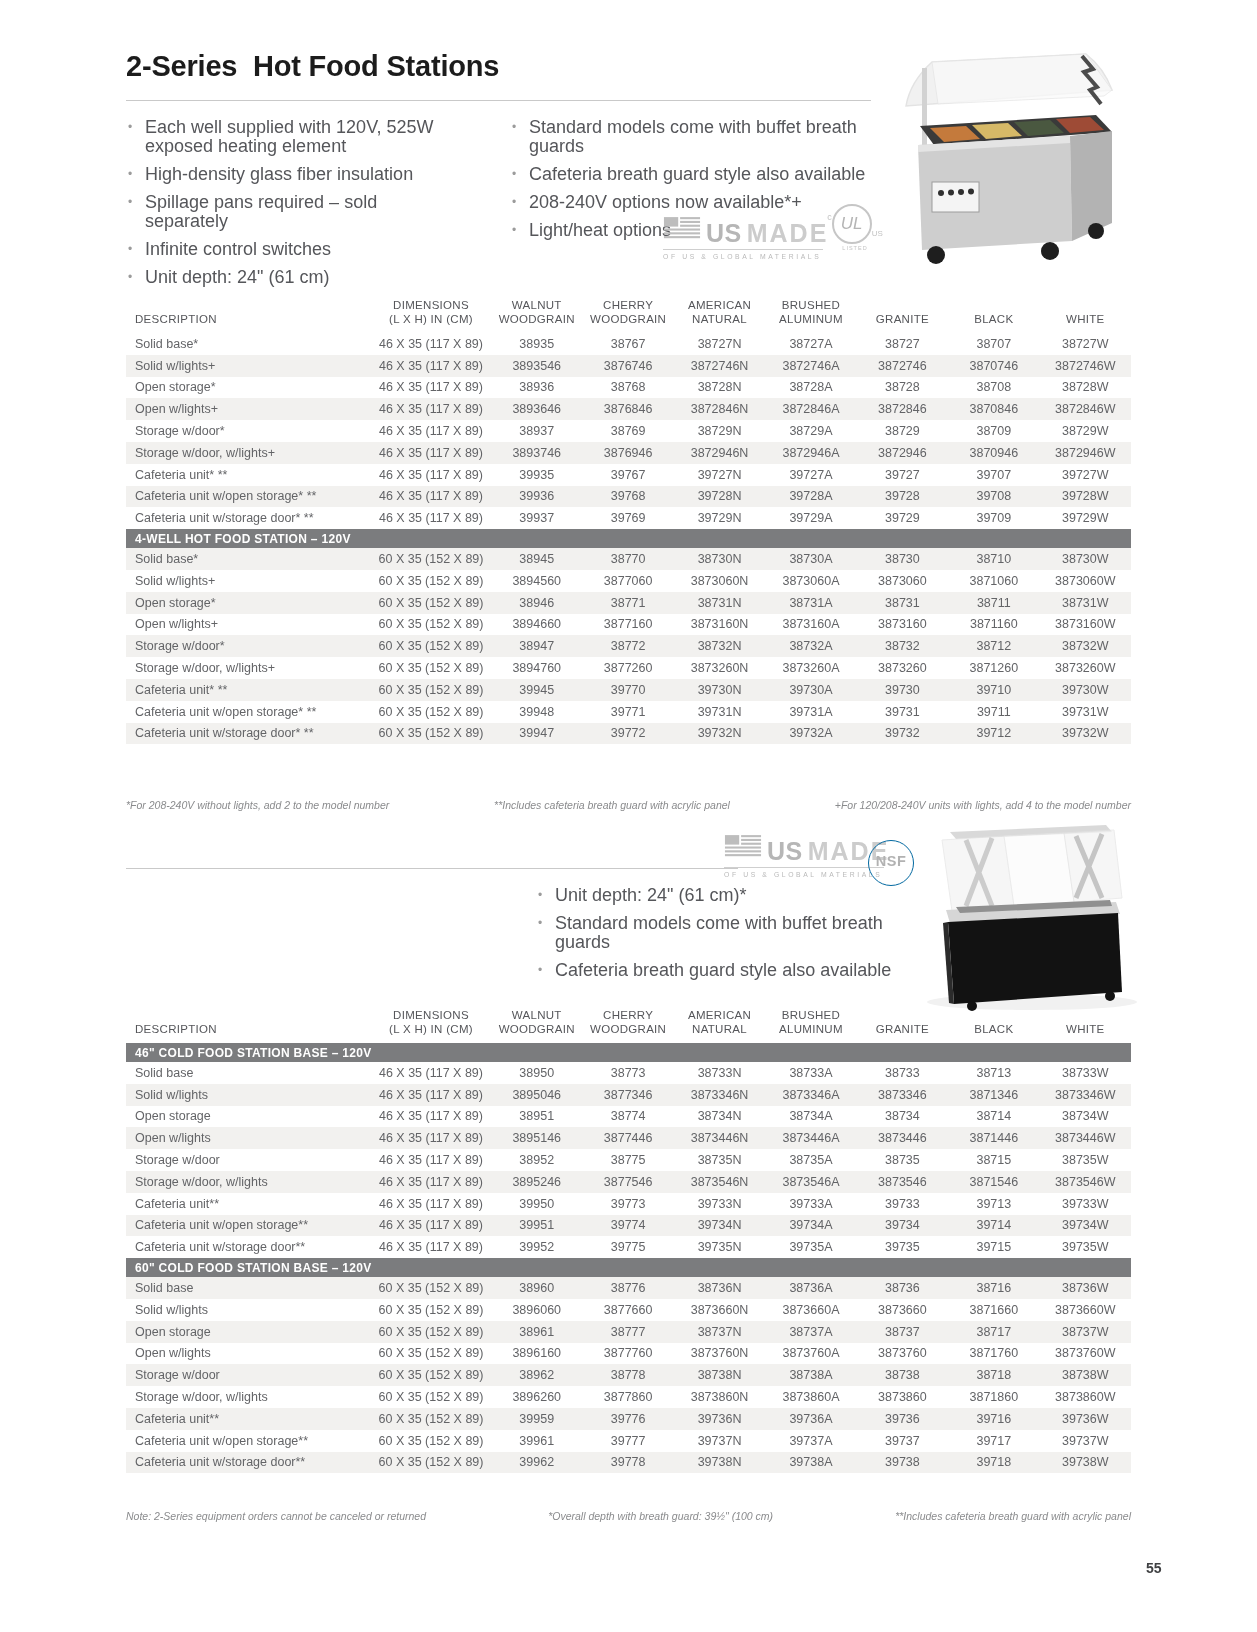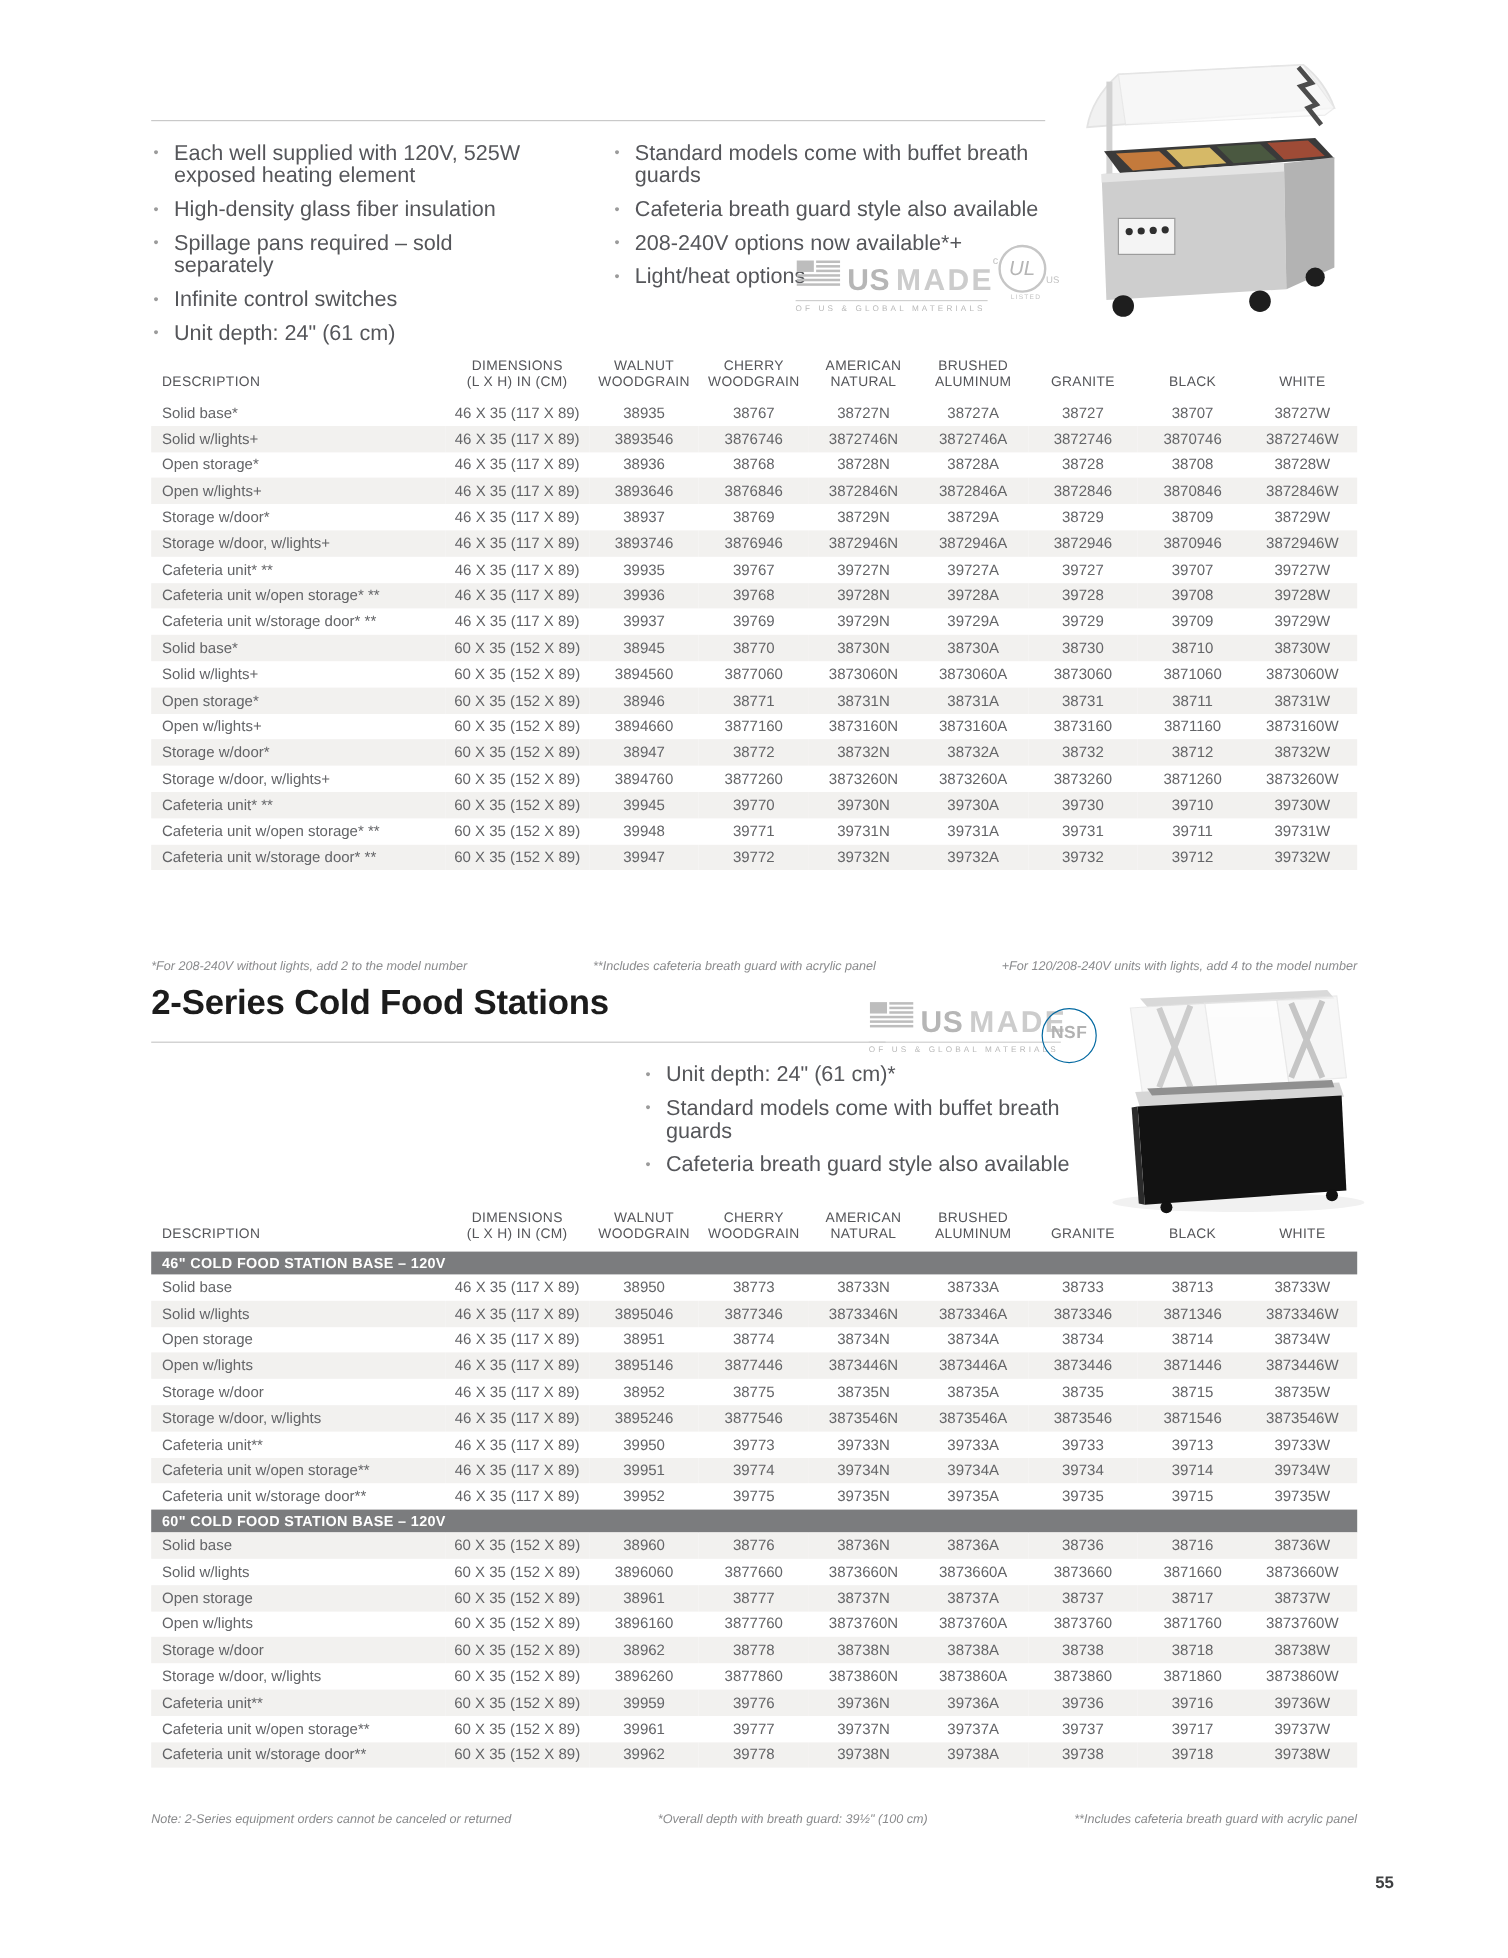--- a/index.html
+++ b/index.html
@@ -68,20 +68,21 @@
   
   .photo { position:absolute; }
   
   .page-num { position:absolute; left:1146px; top:1560px; font-size:14px; font-weight:700; color:#3f4042; }
 </style>
 </head>
 <body>
 
 <div class="page">
 
+  <h1 class="sec-title" style="top:50px;">2-Series  Hot Food Stations</h1>
   <div class="rule" style="top:100px; width:745px;"></div>
 
   <ul class="bullets" style="left:126px; top:118px; width:310px;">
       <li>Each well supplied with 120V, 525W exposed heating element</li>
       <li>High-density glass fiber insulation</li>
       <li>Spillage pans required – sold separately</li>
       <li>Infinite control switches</li>
       <li>Unit depth: 24" (61 cm)</li>
     </ul>
   <ul class="bullets" style="left:510px; top:118px; width:380px;">
@@ -269,20 +270,23 @@
           <td class="left">Cafeteria unit w/storage door* **</td>
           <td>46 X 35 (117 X 89)</td>
           <td>39937</td>
           <td>39769</td>
           <td>39729N</td>
           <td>39729A</td>
           <td>39729</td>
           <td>39709</td>
           <td>39729W</td>
         </tr>
+        <tr class="section-row">
+          <td colspan="9">4-WELL HOT FOOD STATION – 120V</td>
+        </tr>
         <tr class="alt">
           <td class="left">Solid base*</td>
           <td>60 X 35 (152 X 89)</td>
           <td>38945</td>
           <td>38770</td>
           <td>38730N</td>
           <td>38730A</td>
           <td>38730</td>
           <td>38710</td>
           <td>38730W</td>
@@ -377,21 +381,20 @@
         </tr>
       </tbody>
     </table>
 
   <div class="footnotes" style="top:775px;">
     <span>*For 208-240V without lights, add 2 to the model number</span>
     <span>**Includes cafeteria breath guard with acrylic panel</span>
     <span>+For 120/208-240V units with lights, add 4 to the model number</span>
   </div>
 
-  <h1 class="sec-title" style="top:820px;">2-Series Cold Food Stations</h1>
   <div class="rule" style="top:868px; width:612px;"></div>
 
   <ul class="bullets" style="left:536px; top:886px; width:380px;">
       <li>Unit depth: 24" (61 cm)*</li>
       <li>Standard models come with buffet breath guards</li>
       <li>Cafeteria breath guard style also available</li>
     </ul>
 
   <div class="usmade" style="left:724px; top:834px;">
     <div class="usmade-top">

